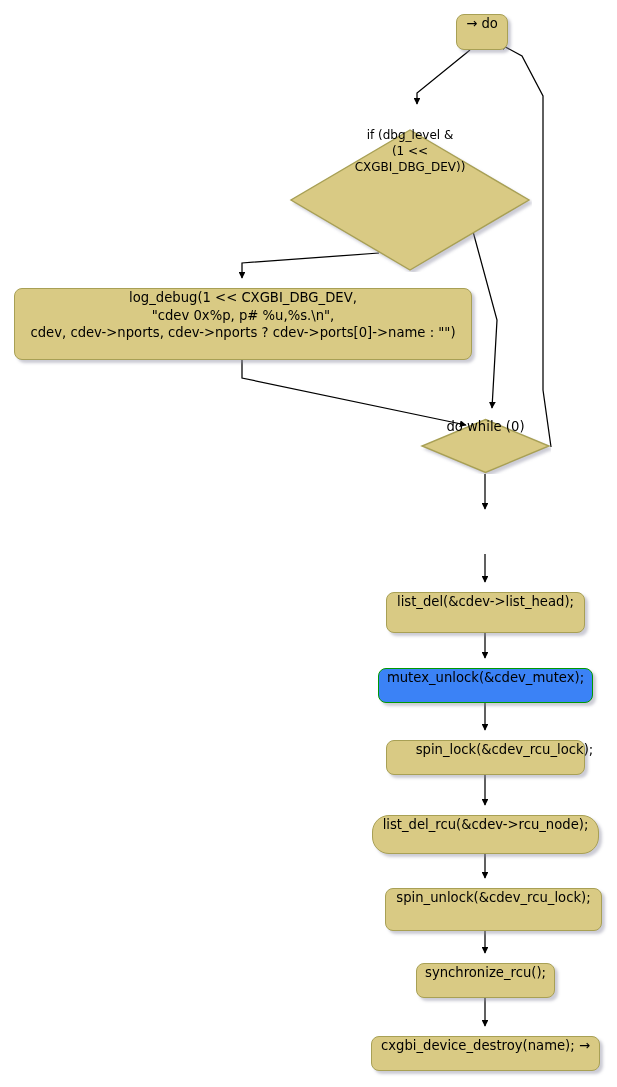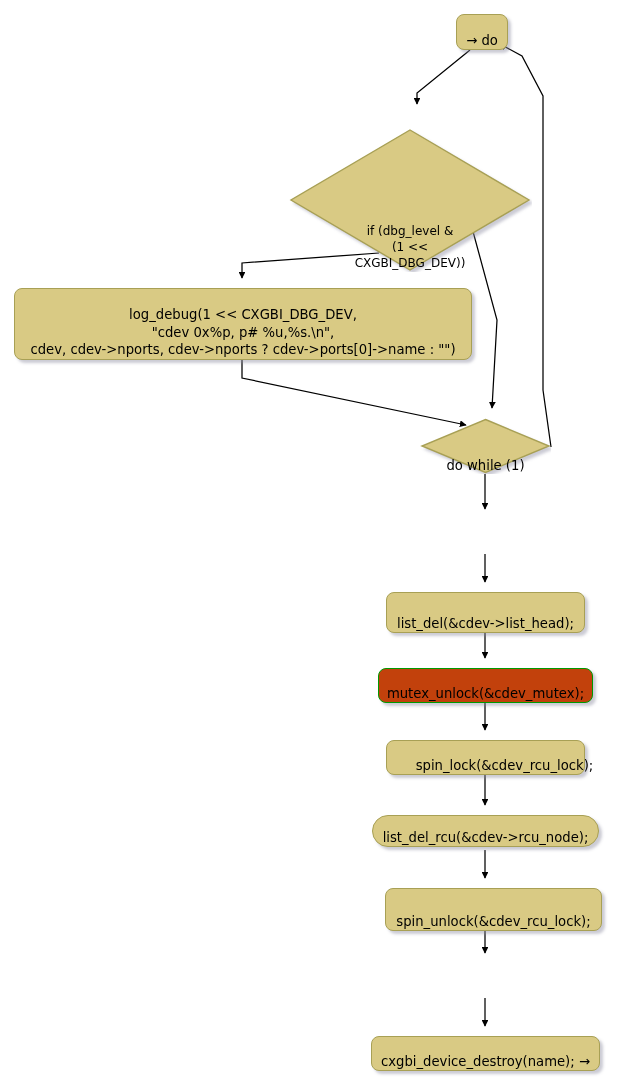--- a/index.html
+++ b/index.html
@@ -22,41 +22,41 @@
     left: 0;
     top: 0;
     width: 617px;
     height: 1087px;
     pointer-events: none;
   }
   .node {
     position: absolute;
     box-sizing: border-box;
     display: flex;
-    align-items: flex-end;
+    align-items: flex-start;
     justify-content: center;
     text-align: center;
     color: #000000;
     white-space: pre;
     line-height: 1.30;
     z-index: 3;
   }
   .node.rect {
     border: 1.3px solid #a8a055;
     border-radius: 8px;
     background: #d9ca84;
     box-shadow: 3px 3px 3px rgba(140,140,160,0.45);
     font-size: 13.2px;
   }
   .node.rect.red {
     background: #ff0000;
     border-color: #b20000;
   }
   .node.rect.green {
-    background: #c2410c;
+    background: #3b82f6;
     border-color: #009900;
   }
   .node.diamond {
     background: transparent;
     border: none;
     box-shadow: none;
     font-size: 13.2px;
   }
   .diamond-shape {
     position: absolute;
@@ -129,42 +129,45 @@
   <div class="node rect multiline" style="left:14px; top:288px; width:458px; height:72px;">
     <span>log_debug(1 &lt;&lt; CXGBI_DBG_DEV,
 "cdev 0x%p, p# %u,%s.\n",
 cdev, cdev-&gt;nports, cdev-&gt;nports ? cdev-&gt;ports[0]-&gt;name : "")</span>
   </div>
 
   <div class="node diamond" style="left:420px; top:418px; width:131px; height:56px;">
     <svg class="diamond-shape" viewBox="0 0 131 56" preserveAspectRatio="none">
       <polygon points="65.5,1.5 129,28 65.5,54.5 2,28" fill="#d9ca84" stroke="#a8a055" stroke-width="1.4" filter="url(#nshadow)"></polygon>
     </svg>
-    <span class="diamond-label">do while (1)</span>
+    <span class="diamond-label">do while (0)</span>
   </div>
 
 
   <div class="node rect" style="left:386px; top:592px; width:199px; height:41px;">
     <span>list_del(&amp;cdev-&gt;list_head);</span>
   </div>
 
   <div class="node rect green" style="left:378px; top:668px; width:215px; height:35px;">
     <span>mutex_unlock(&amp;cdev_mutex);</span>
   </div>
 
   <div class="node rect" style="left:386px; top:740px; width:199px; height:35px;padding-left:38px;">
     <span>spin_lock(&amp;cdev_rcu_lock);</span>
   </div>
 
-  <div class="node rect" style="left:372px; top:815px; width:227px; height:32px;border-radius:17px;">
+  <div class="node rect" style="left:372px; top:815px; width:227px; height:39px;border-radius:17px;">
     <span>list_del_rcu(&amp;cdev-&gt;rcu_node);</span>
   </div>
 
   <div class="node rect" style="left:385px; top:888px; width:217px; height:43px;">
     <span>spin_unlock(&amp;cdev_rcu_lock);</span>
   </div>
 
+  <div class="node rect" style="left:416px; top:963px; width:139px; height:35px;">
+    <span>synchronize_rcu();</span>
+  </div>
 
   <div class="node rect" style="left:371px; top:1036px; width:229px; height:35px;">
     <span>cxgbi_device_destroy(name); →</span>
   </div>
 
 </div>
 
 </body></html>

